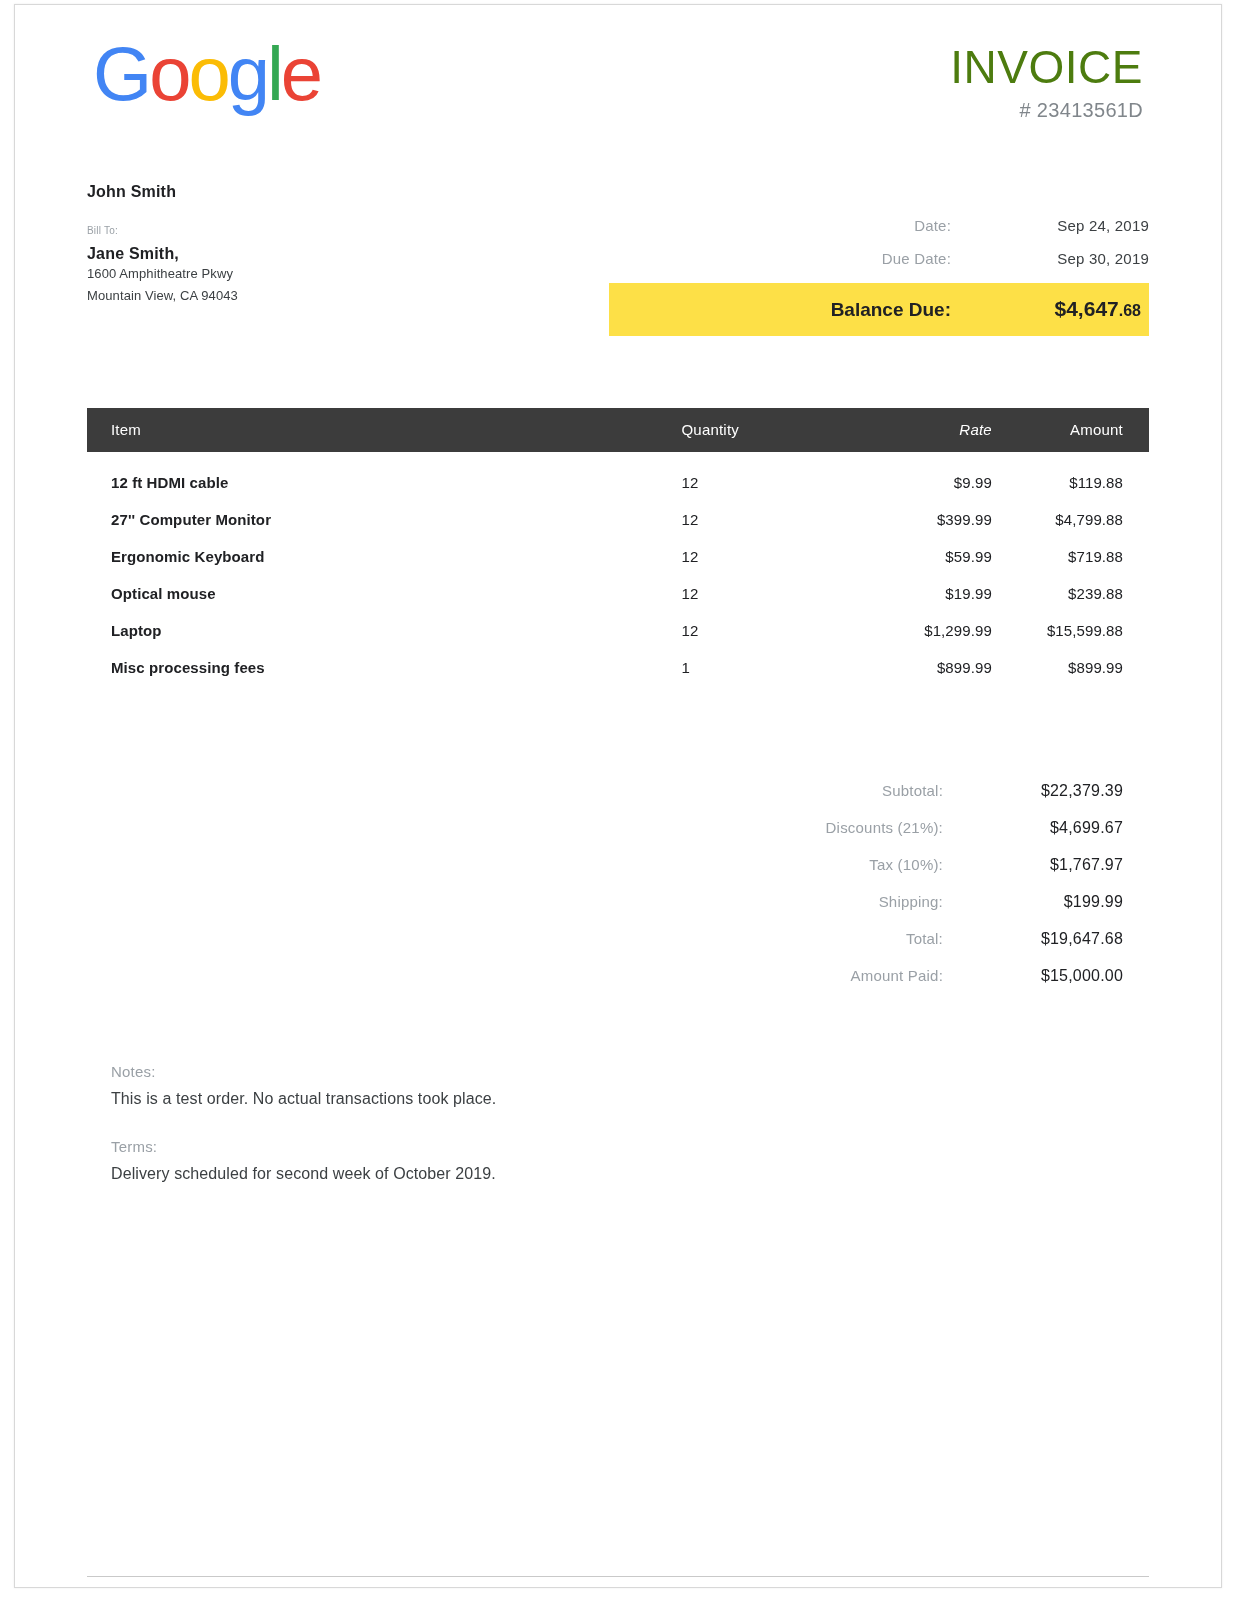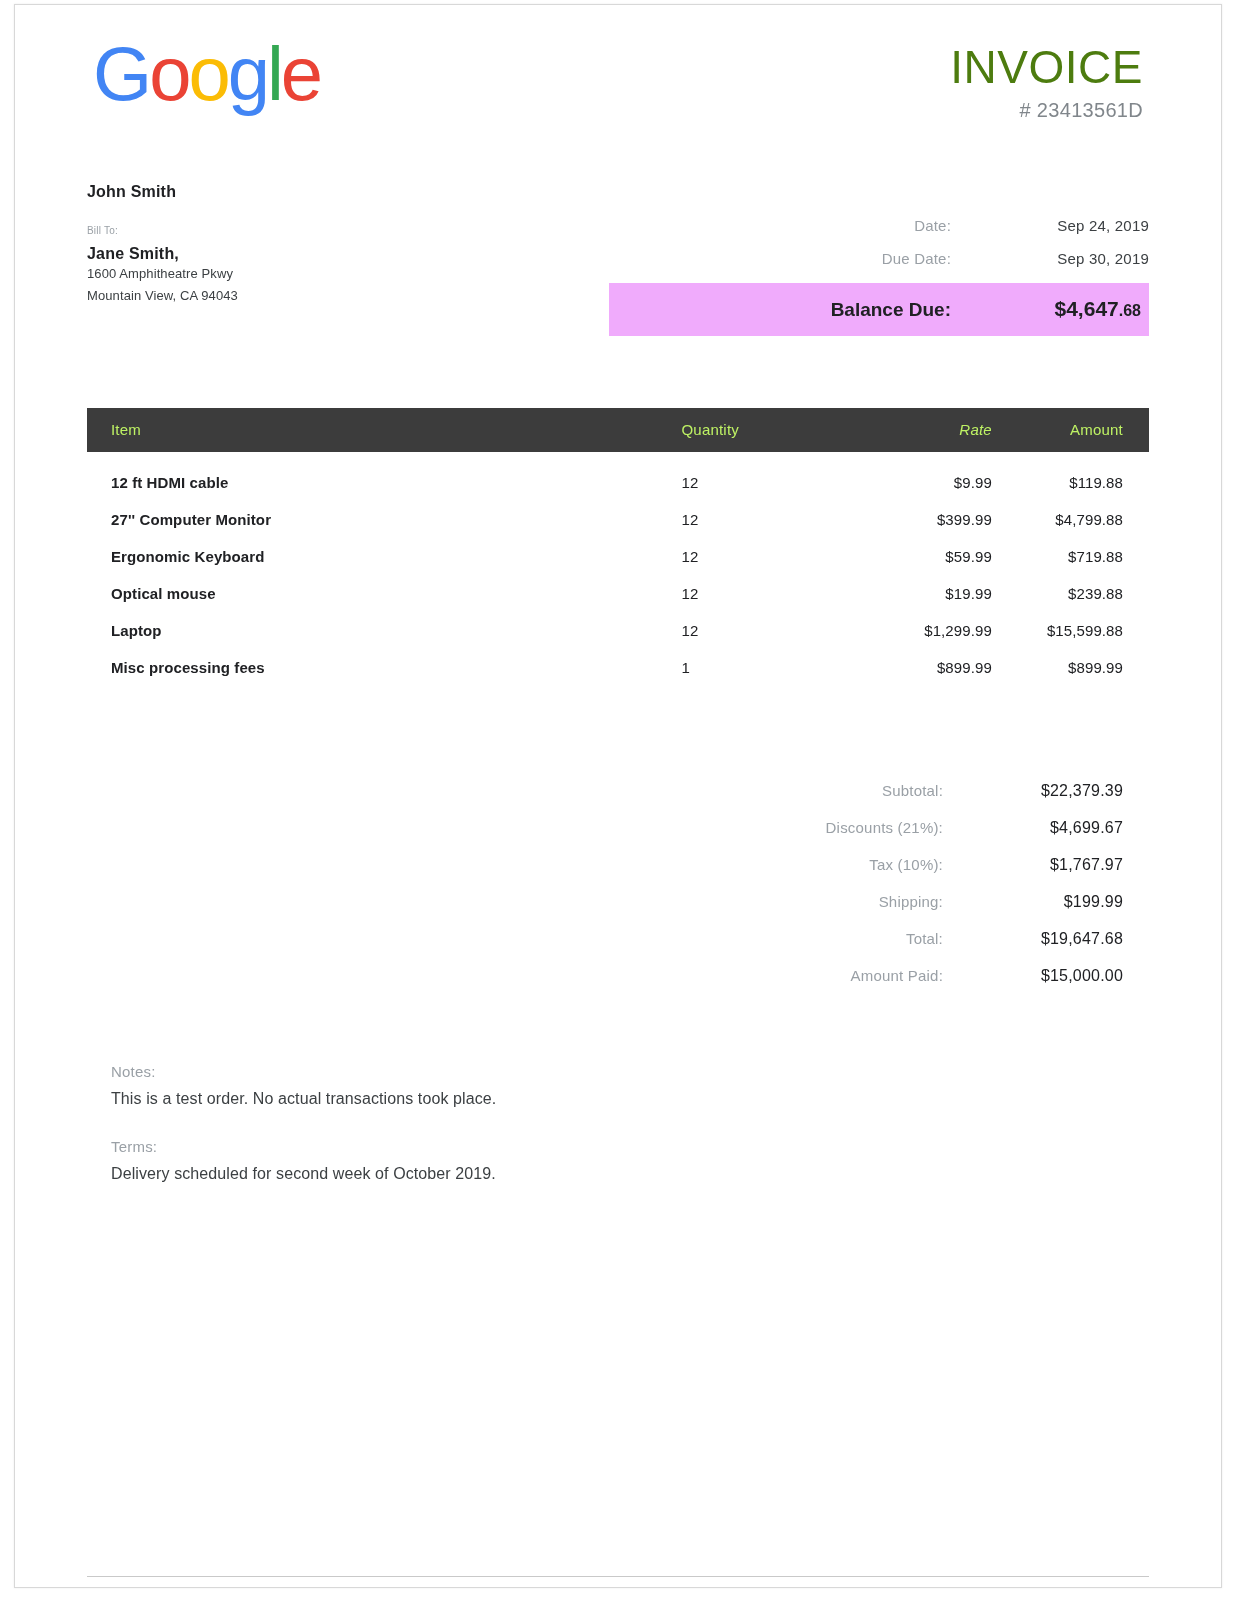--- a/index.html
+++ b/index.html
@@ -126,21 +126,21 @@
     width: 170px;
     text-align: right;
     font-size: 15px;
     color: #3c4043;
     letter-spacing: 0.2px;
   }
   .balance-row {
     display: flex;
     justify-content: flex-end;
     align-items: baseline;
-    background: #f0abfc;
+    background: #fde047;
     padding: 14px 0 15px 0;
     margin-top: 6px;
   }
   .balance-label {
     width: 260px;
     text-align: right;
     font-size: 19px;
     font-weight: bold;
     color: #202124;
     padding-right: 28px;
@@ -156,21 +156,21 @@
   .balance-value .cents { font-size: 16px; font-weight: bold; }
 
   
   .items {
     margin-top: 72px;
     width: 100%;
     border-collapse: collapse;
   }
   .items thead th {
     background: #3c3c3c;
-    color: #bef264;
+    color: #ffffff;
     font-size: 15px;
     font-weight: 400;
     padding: 13px 0 14px 0;
     letter-spacing: 0.2px;
   }
   .items thead th.c-item { text-align: left; padding-left: 24px; width: 620px; }
   .items thead th.c-qty  { text-align: left; width: 170px; }
   .items thead th.c-rate { text-align: right; width: 150px; font-style: italic; }
   .items thead th.c-amt  { text-align: right; width: 160px; padding-right: 26px; }
 

